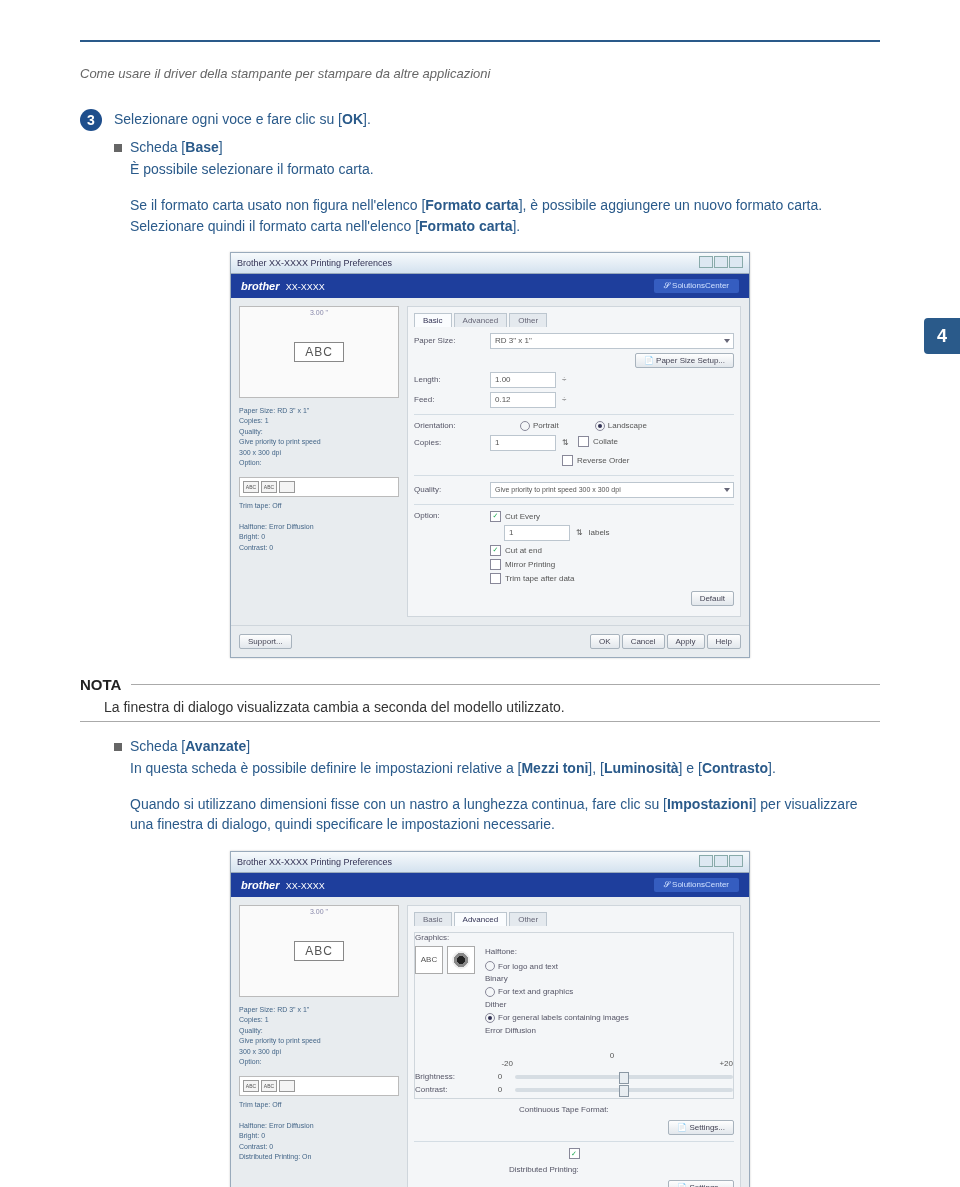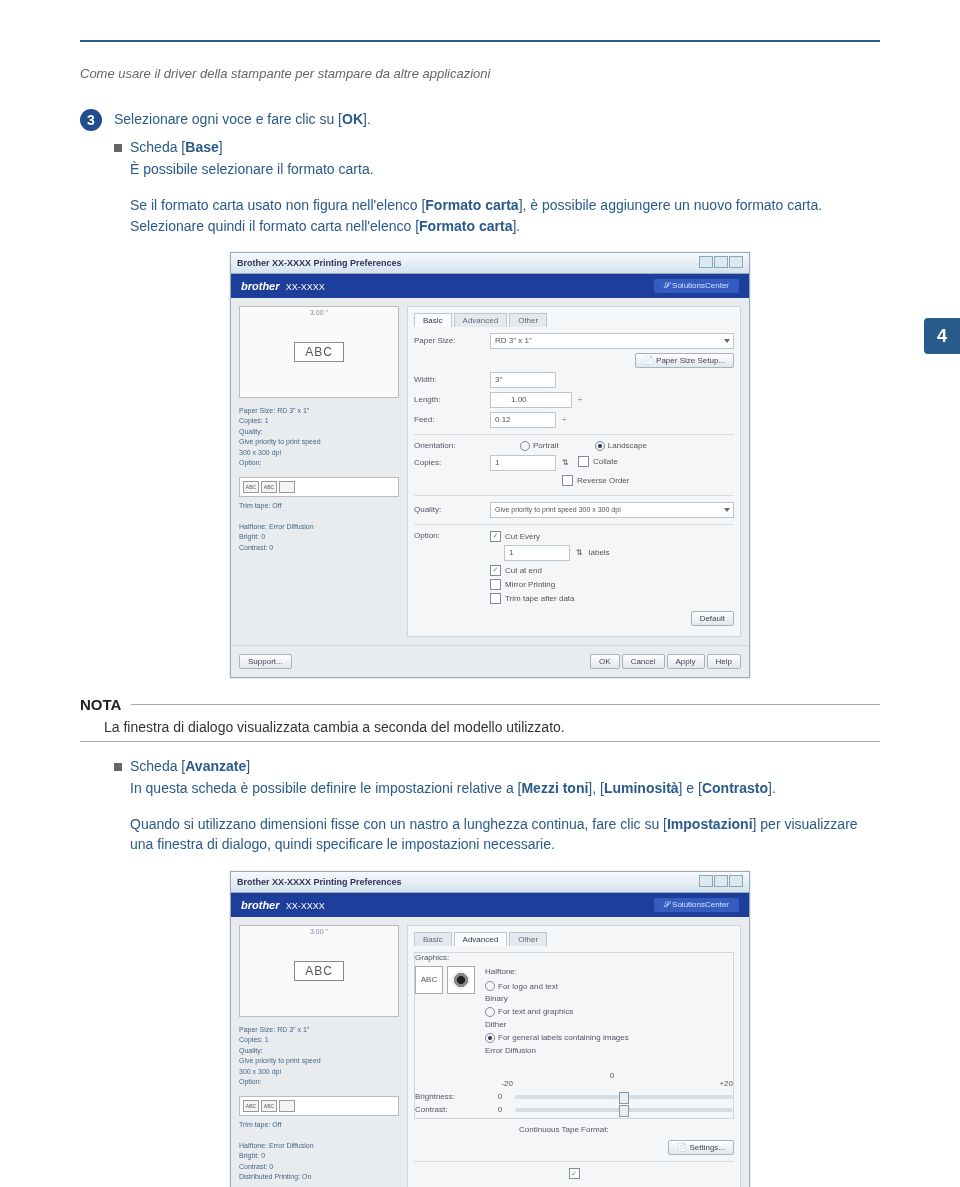--- a/index.html
+++ b/index.html
@@ -104,21 +104,20 @@
   .dlg-titlebar {
     background: linear-gradient(#f7fafc,#d4e2ef);
     border-bottom: 1px solid #9ab;
     padding: 3px 6px;
     display: flex;
     justify-content: space-between;
     align-items: center;
     font-size: 9px;
     color: #4a6;
     color:#335;
-    font-weight:bold;
   }
   .dlg-title-icons span {
     display: inline-block;
     width: 12px; height: 10px;
     background: #dde8f2;
     border: 1px solid #8aa;
     margin-left: 1px;
   }
   .dlg-brandbar {
     background: #1e3e9c;
@@ -340,26 +339,22 @@
           <div class="tab">Other</div>
         </div>
         <div class="field-row">
               <span class="field-label">Paper Size:</span>
               <span class="field-input dropdown" style="padding-left:4px;line-height:14px;">RD 3" x 1"</span>
             </div>
         <div class="field-row">
               <span class="btn-mini right-align">📄 <span>Paper Size Setup...</span></span>
             </div>
         <div class="field-row">
-              <span class="field-label">Width:</span>
-              <span class="field-input short" style="padding-left:4px;line-height:14px;">3"</span>
-            </div>
-        <div class="field-row">
               <span class="field-label">Length:</span>
-              <span class="field-input short" style="padding-left:20px;line-height:14px;">1.00</span>
+              <span class="field-input short" style="padding-left:4px;line-height:14px;">1.00</span>
               <span>÷</span>
             </div>
         <div class="field-row">
               <span class="field-label">Feed:</span>
               <span class="field-input short" style="padding-left:4px;line-height:14px;">0.12</span>
               <span>÷</span>
             </div>
         <div class="sep"></div>
         <div class="radio-row">
               <span class="field-label">Orientation:</span>

